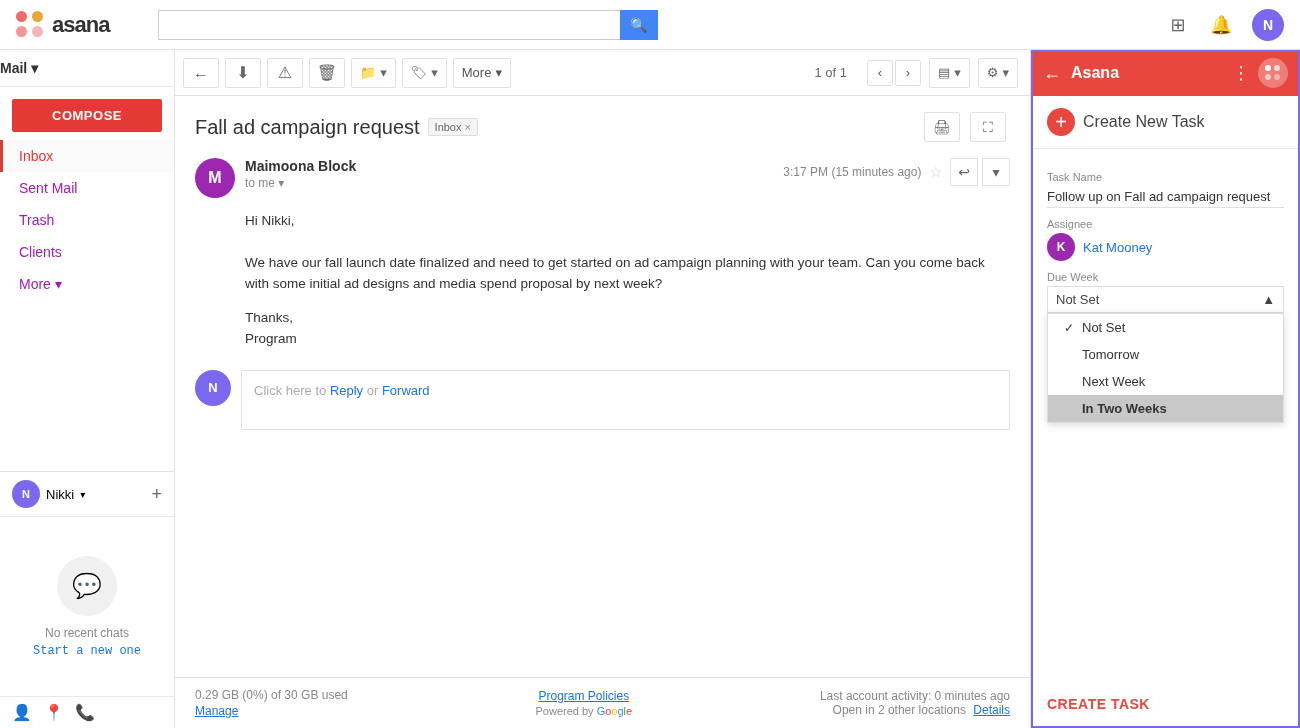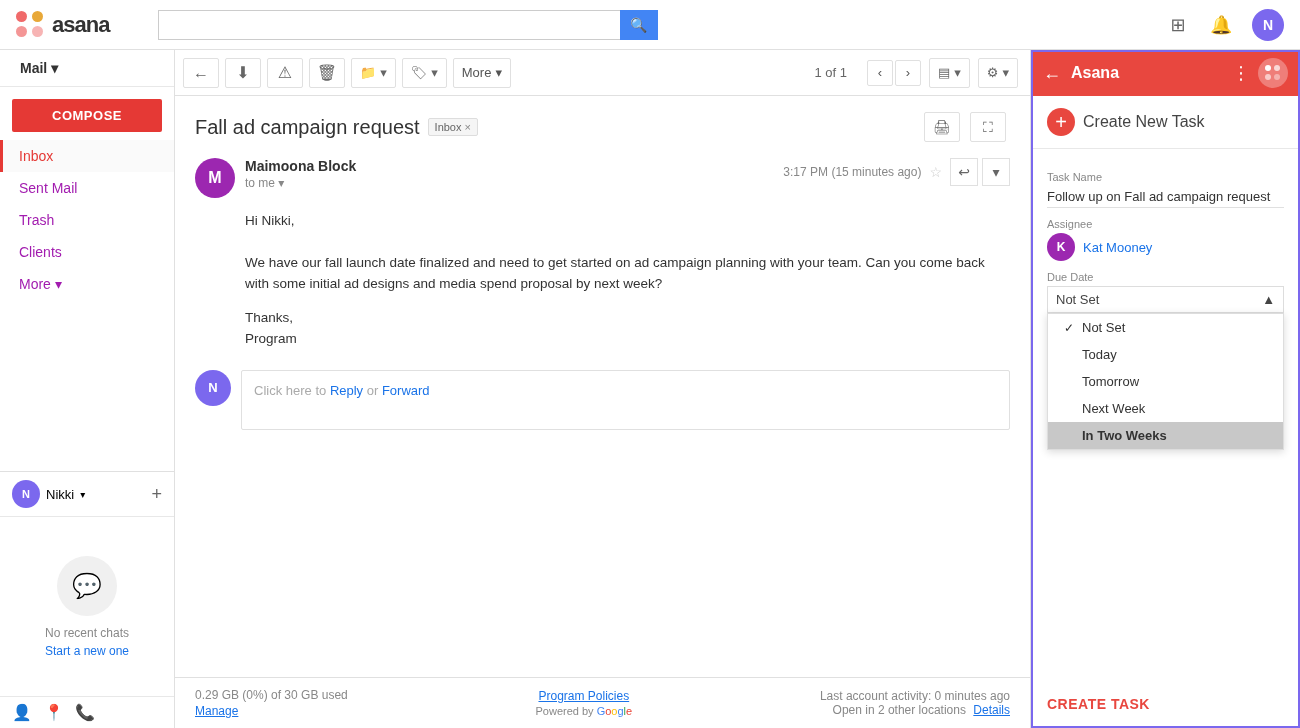--- a/index.html
+++ b/index.html
@@ -110,21 +110,21 @@
     
     .sidebar {
       width: 175px;
       background: white;
       border-right: 1px solid #e0e0e0;
       display: flex;
       flex-direction: column;
       flex-shrink: 0;
     }
     .mail-dropdown {
-      padding: 10px 20px;
+      padding: 10px 0;
       font-size: 14px;
       font-weight: bold;
       color: #333;
       display: flex;
       align-items: center;
       gap: 4px;
       cursor: pointer;
       border-bottom: 1px solid #e8e8e8;
     }
     .compose-btn {
@@ -212,20 +212,21 @@
       color: #888;
       font-size: 12px;
       text-align: center;
       margin-bottom: 4px;
     }
     .chat-start-link {
       color: #1a73e8;
       font-size: 12px;
       cursor: pointer;
       text-decoration: none;
+      font-family: Liberation Mono, monospace;
     }
     .chat-footer-icons {
       display: flex;
       padding: 6px 12px;
       gap: 12px;
       border-top: 1px solid #e8e8e8;
     }
     .chat-footer-icon {
       cursor: pointer;
       color: #777;
@@ -889,34 +890,30 @@
     <div class="task-form">
       <div class="form-label">Task Name</div>
       <div class="task-name-input" style="font-size:13px;color:#333;">Follow up on Fall ad campaign request</div>
 
       <div class="form-label">Assignee</div>
       <div class="assignee-row">
         <div class="assignee-avatar">K</div>
         <span class="assignee-name">Kat Mooney</span>
       </div>
 
-      <div class="form-label">Due Date</div>
+      <div class="form-label">Due Week</div>
       <div class="due-date-container">
         <div class="due-date-select">
           <span>Not Set</span>
           <span>▲</span>
         </div>
         <div class="due-date-dropdown">
           <div class="dropdown-item">
             <span class="dropdown-check">✓</span>
             <span>Not Set</span>
-          </div>
-          <div class="dropdown-item">
-            <span class="dropdown-check"></span>
-            <span>Today</span>
           </div>
           <div class="dropdown-item">
             <span class="dropdown-check"></span>
             <span>Tomorrow</span>
           </div>
           <div class="dropdown-item">
             <span class="dropdown-check"></span>
             <span>Next Week</span>
           </div>
           <div class="dropdown-item selected" style="background:#c8c8c8;">

